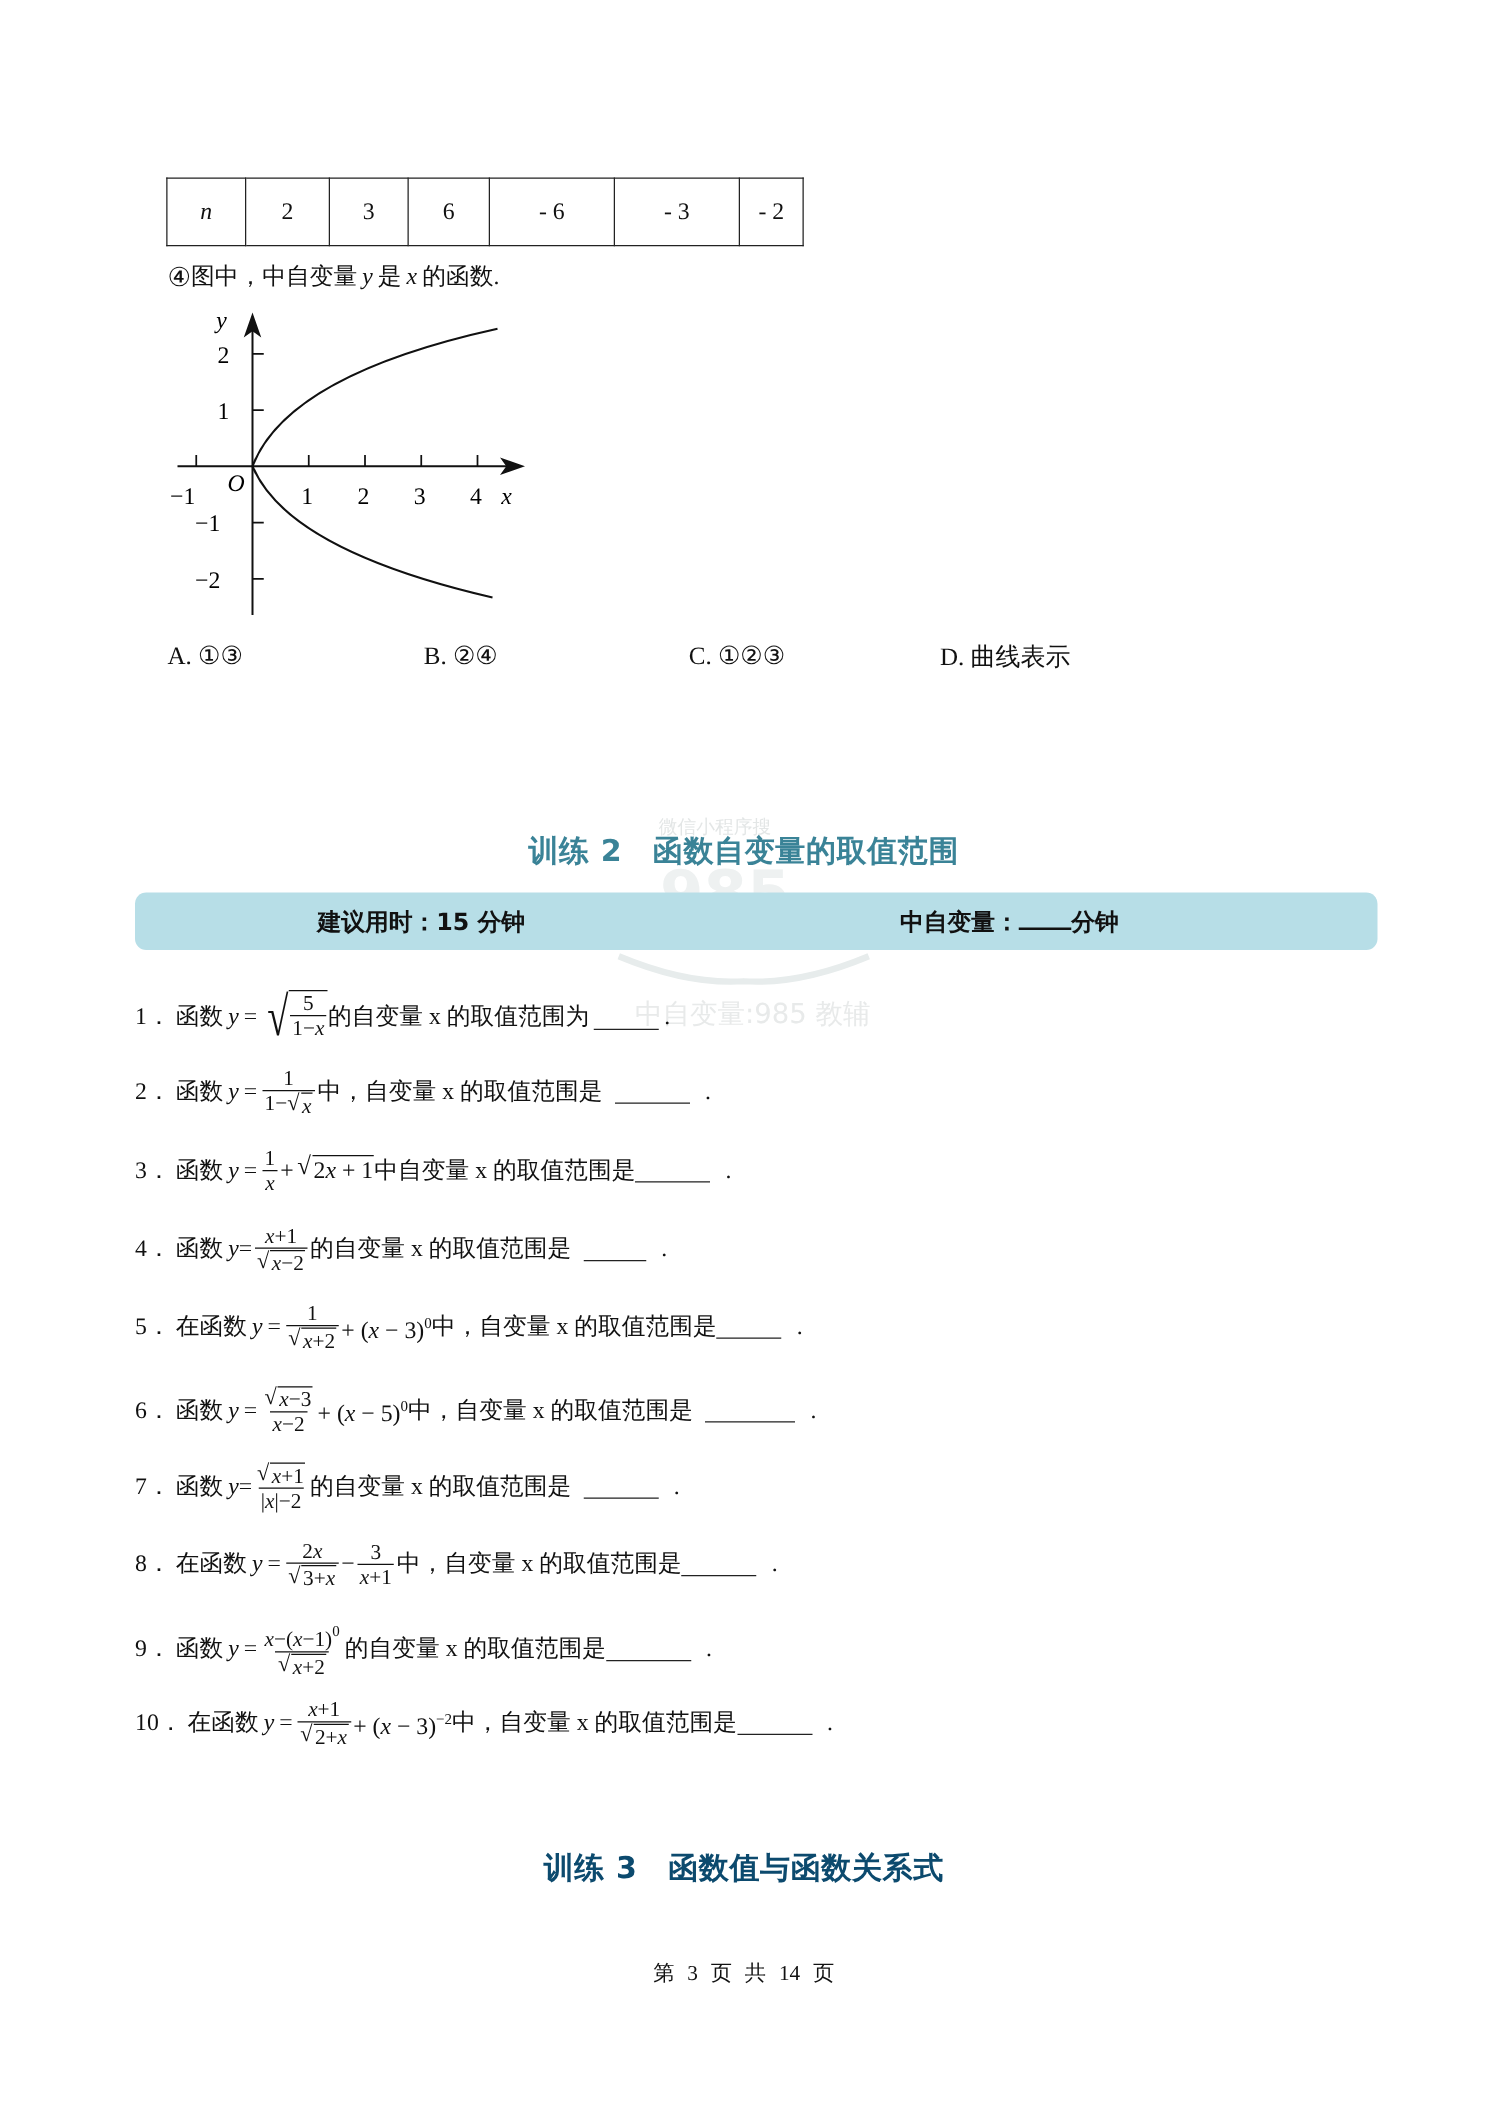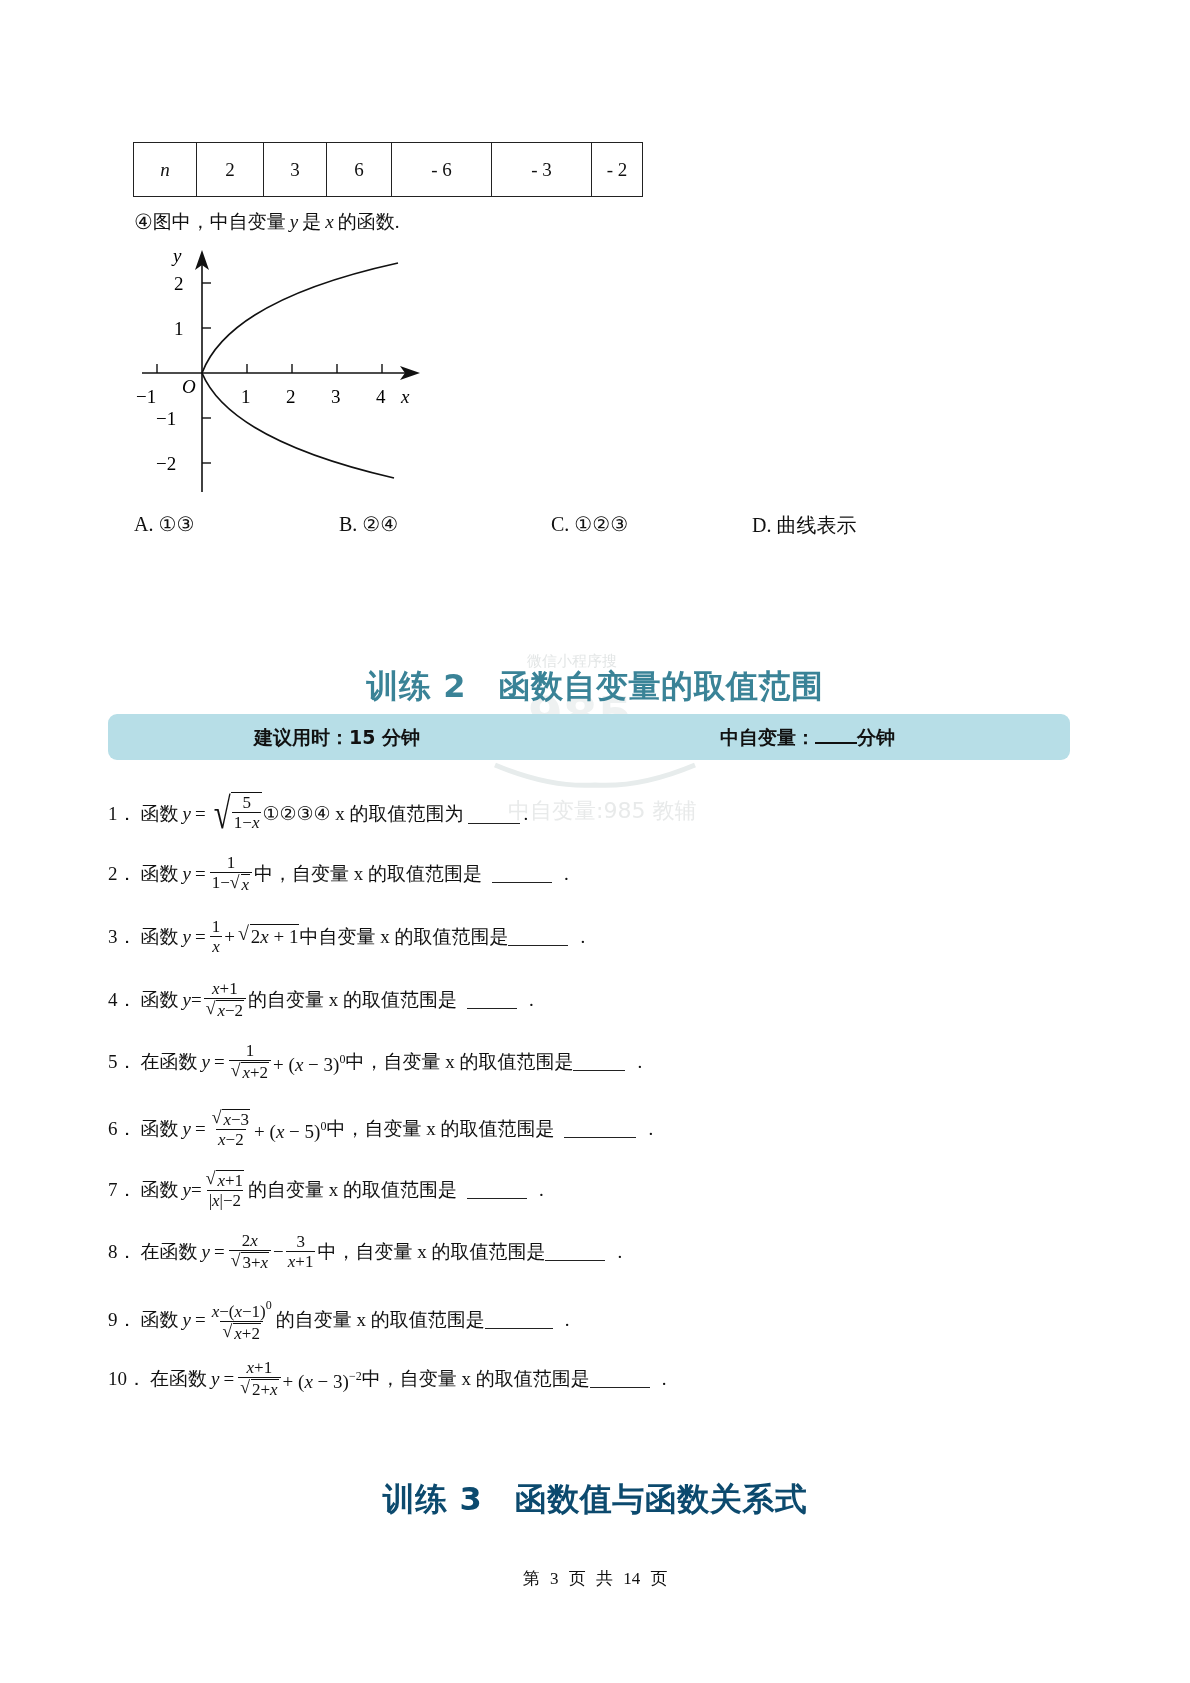--- a/index.html
+++ b/index.html
@@ -26,21 +26,21 @@
   .sqrt .under { border-top: 1.4px solid #111; padding: 0 1px; }
   .bigsqrt .rad { font-size: 44px; line-height: 44px; transform: scaleX(0.7); display: inline-block; margin-right: -4px; }
   sup { font-size: 12px; vertical-align: 8px; }
   .blank { display: inline-block; border-bottom: 1.2px solid #222; height: 18px; margin: 0 4px; }
   .mathsp { margin: 0 4px; }
 
   .options { position: absolute; top: 512px; left: 134px; font-size: 20px; font-family: "Liberation Serif", serif; }
   .opt { position: absolute; white-space: nowrap; }
 
   .section-title { position: absolute; left: 0; width: 1190px; text-align: center; font-weight: bold;
-                   font-size: 32px; font-family: "DejaVu Sans", "Liberation Sans", sans-serif; letter-spacing: 0.5px; }
+                   font-size: 24px; font-family: "DejaVu Sans", "Liberation Sans", sans-serif; letter-spacing: 0.5px; }
   .banner { position: absolute; left: 108px; top: 714px; width: 962px; height: 46px; border-radius: 9px; }
   .banner span { position: absolute; top: 11px; font-size: 19px; font-weight: bold;
                  font-family: "DejaVu Sans", "Liberation Sans", sans-serif; }
   .footer { position: absolute; top: 1567px; left: 0; width: 1190px; text-align: center; font-size: 17px;
             font-family: "Liberation Serif", serif; word-spacing: 6px; }
   .wm { position: absolute; color: #e3e6e6; font-family: "DejaVu Sans", sans-serif; }
 </style>
 </head>
 <body>
 
@@ -114,40 +114,40 @@
 </div>
 
 <div class="options">
   <div class="opt" style="left:0px"><span>A.</span> <span>①③</span></div>
   <div class="opt" style="left:205px"><span>B.</span> <span>②④</span></div>
   <div class="opt" style="left:417px"><span>C.</span> <span>①②③</span></div>
   <div class="opt" style="left:618px"><span>D.</span> <span>曲线表示</span></div>
 </div>
 
 <div class="section-title" style="top:665px; color:#3A8397;">训练 2　函数自变量的取值范围</div>
-<div class="banner" style="background:#B7DEE7;">
+<div class="banner" style="background:#B7DEE7;padding-left:32px;">
   <span style="left:146px">建议用时：15 分钟</span>
   <span style="left:612px">
     <span style="position:static">中自变量：</span><span style="position:static; display:inline-block; width:42px; border-bottom:2px solid #111; height:16px;"></span><span style="position:static">分钟</span>
   </span>
 </div>
 
 <div class="line" style="top:792px;">
   <span>1．</span>
   <span style="margin-left:4px">函数</span>
   <span class="it mathsp">y</span>
     <span>=</span>
   <span class="sqrt bigsqrt" style="margin-left:4px">
     <span class="rad">√</span>
       <span class="under" style="border-top-width:1.4px"><span class="frac" style="margin:0">
           <span class="num">5</span>
           <span class="den">1−<i>x</i></span>
         </span></span>
   </span>
-  <span>①②③④ x 的取值范围为</span>
+  <span>的自变量 x 的取值范围为</span>
   <span class="blank" style="width:52px"></span>
   <span>.</span>
 </div>
 
 <div class="line" style="top:853px;">
   <span>2．</span>
   <span style="margin-left:4px">函数</span>
   <span class="it mathsp">y</span>
     <span>=</span>
   <span class="frac" style="margin-left:4px">

